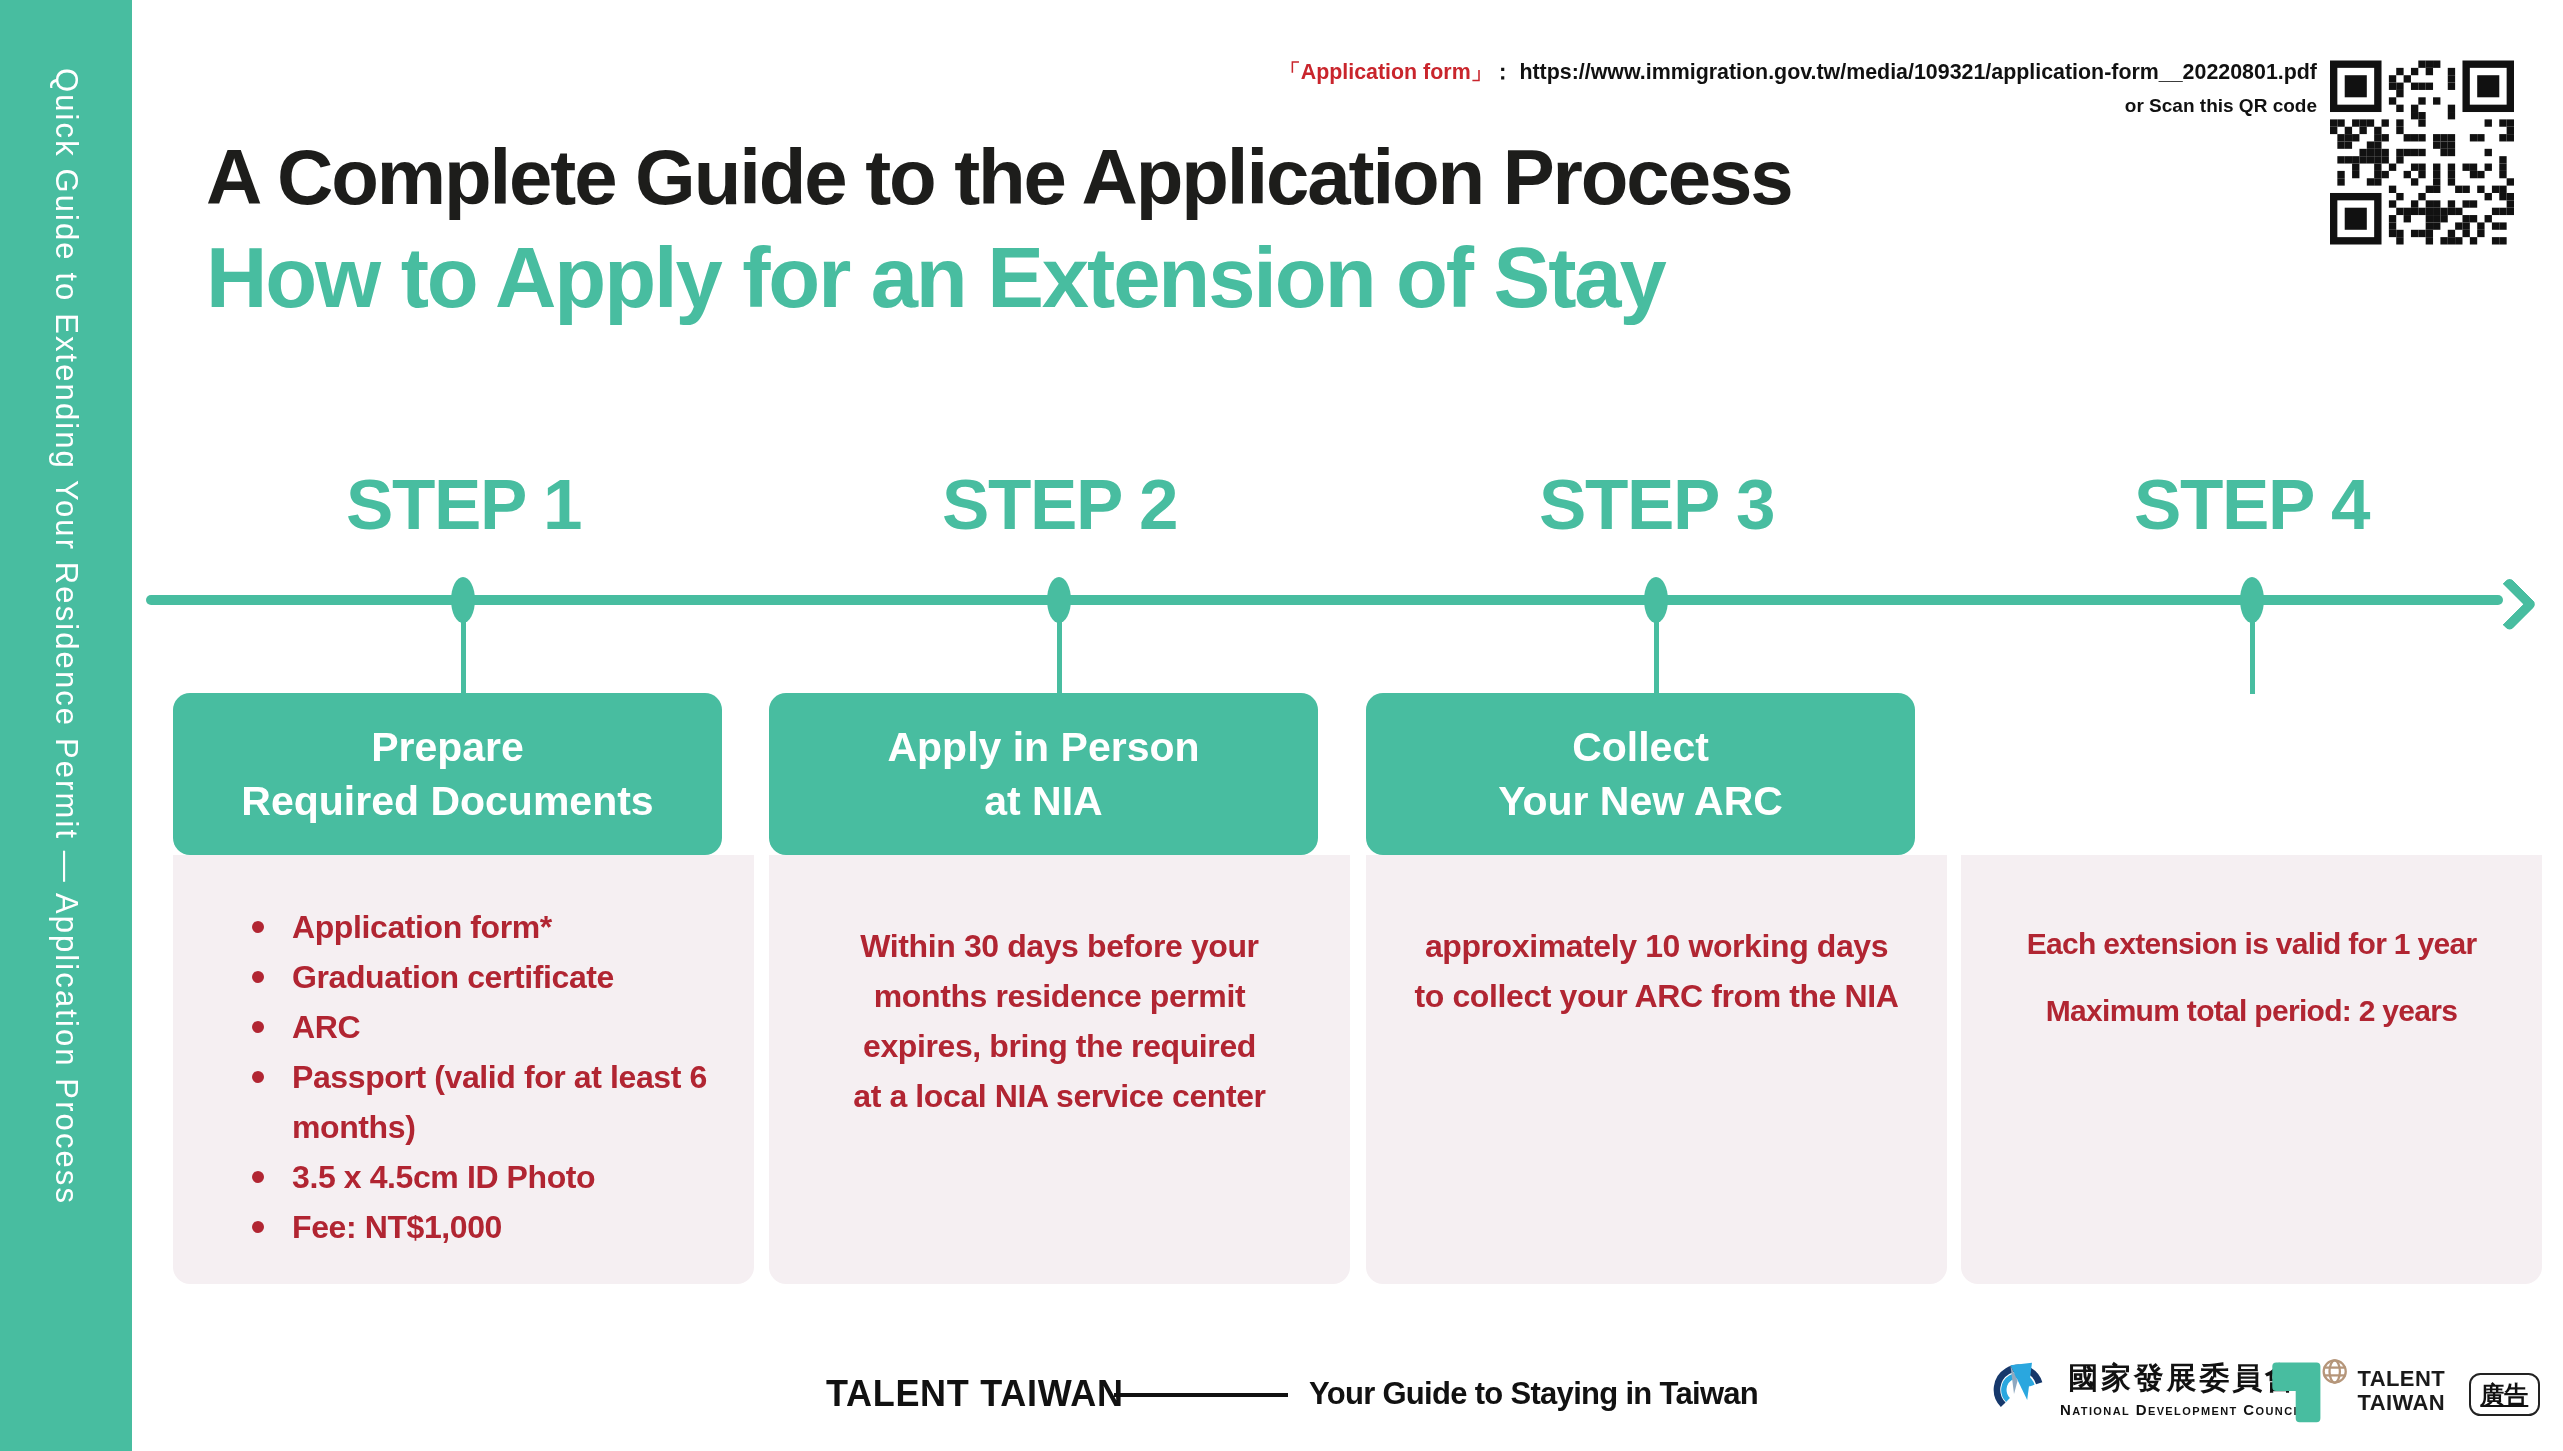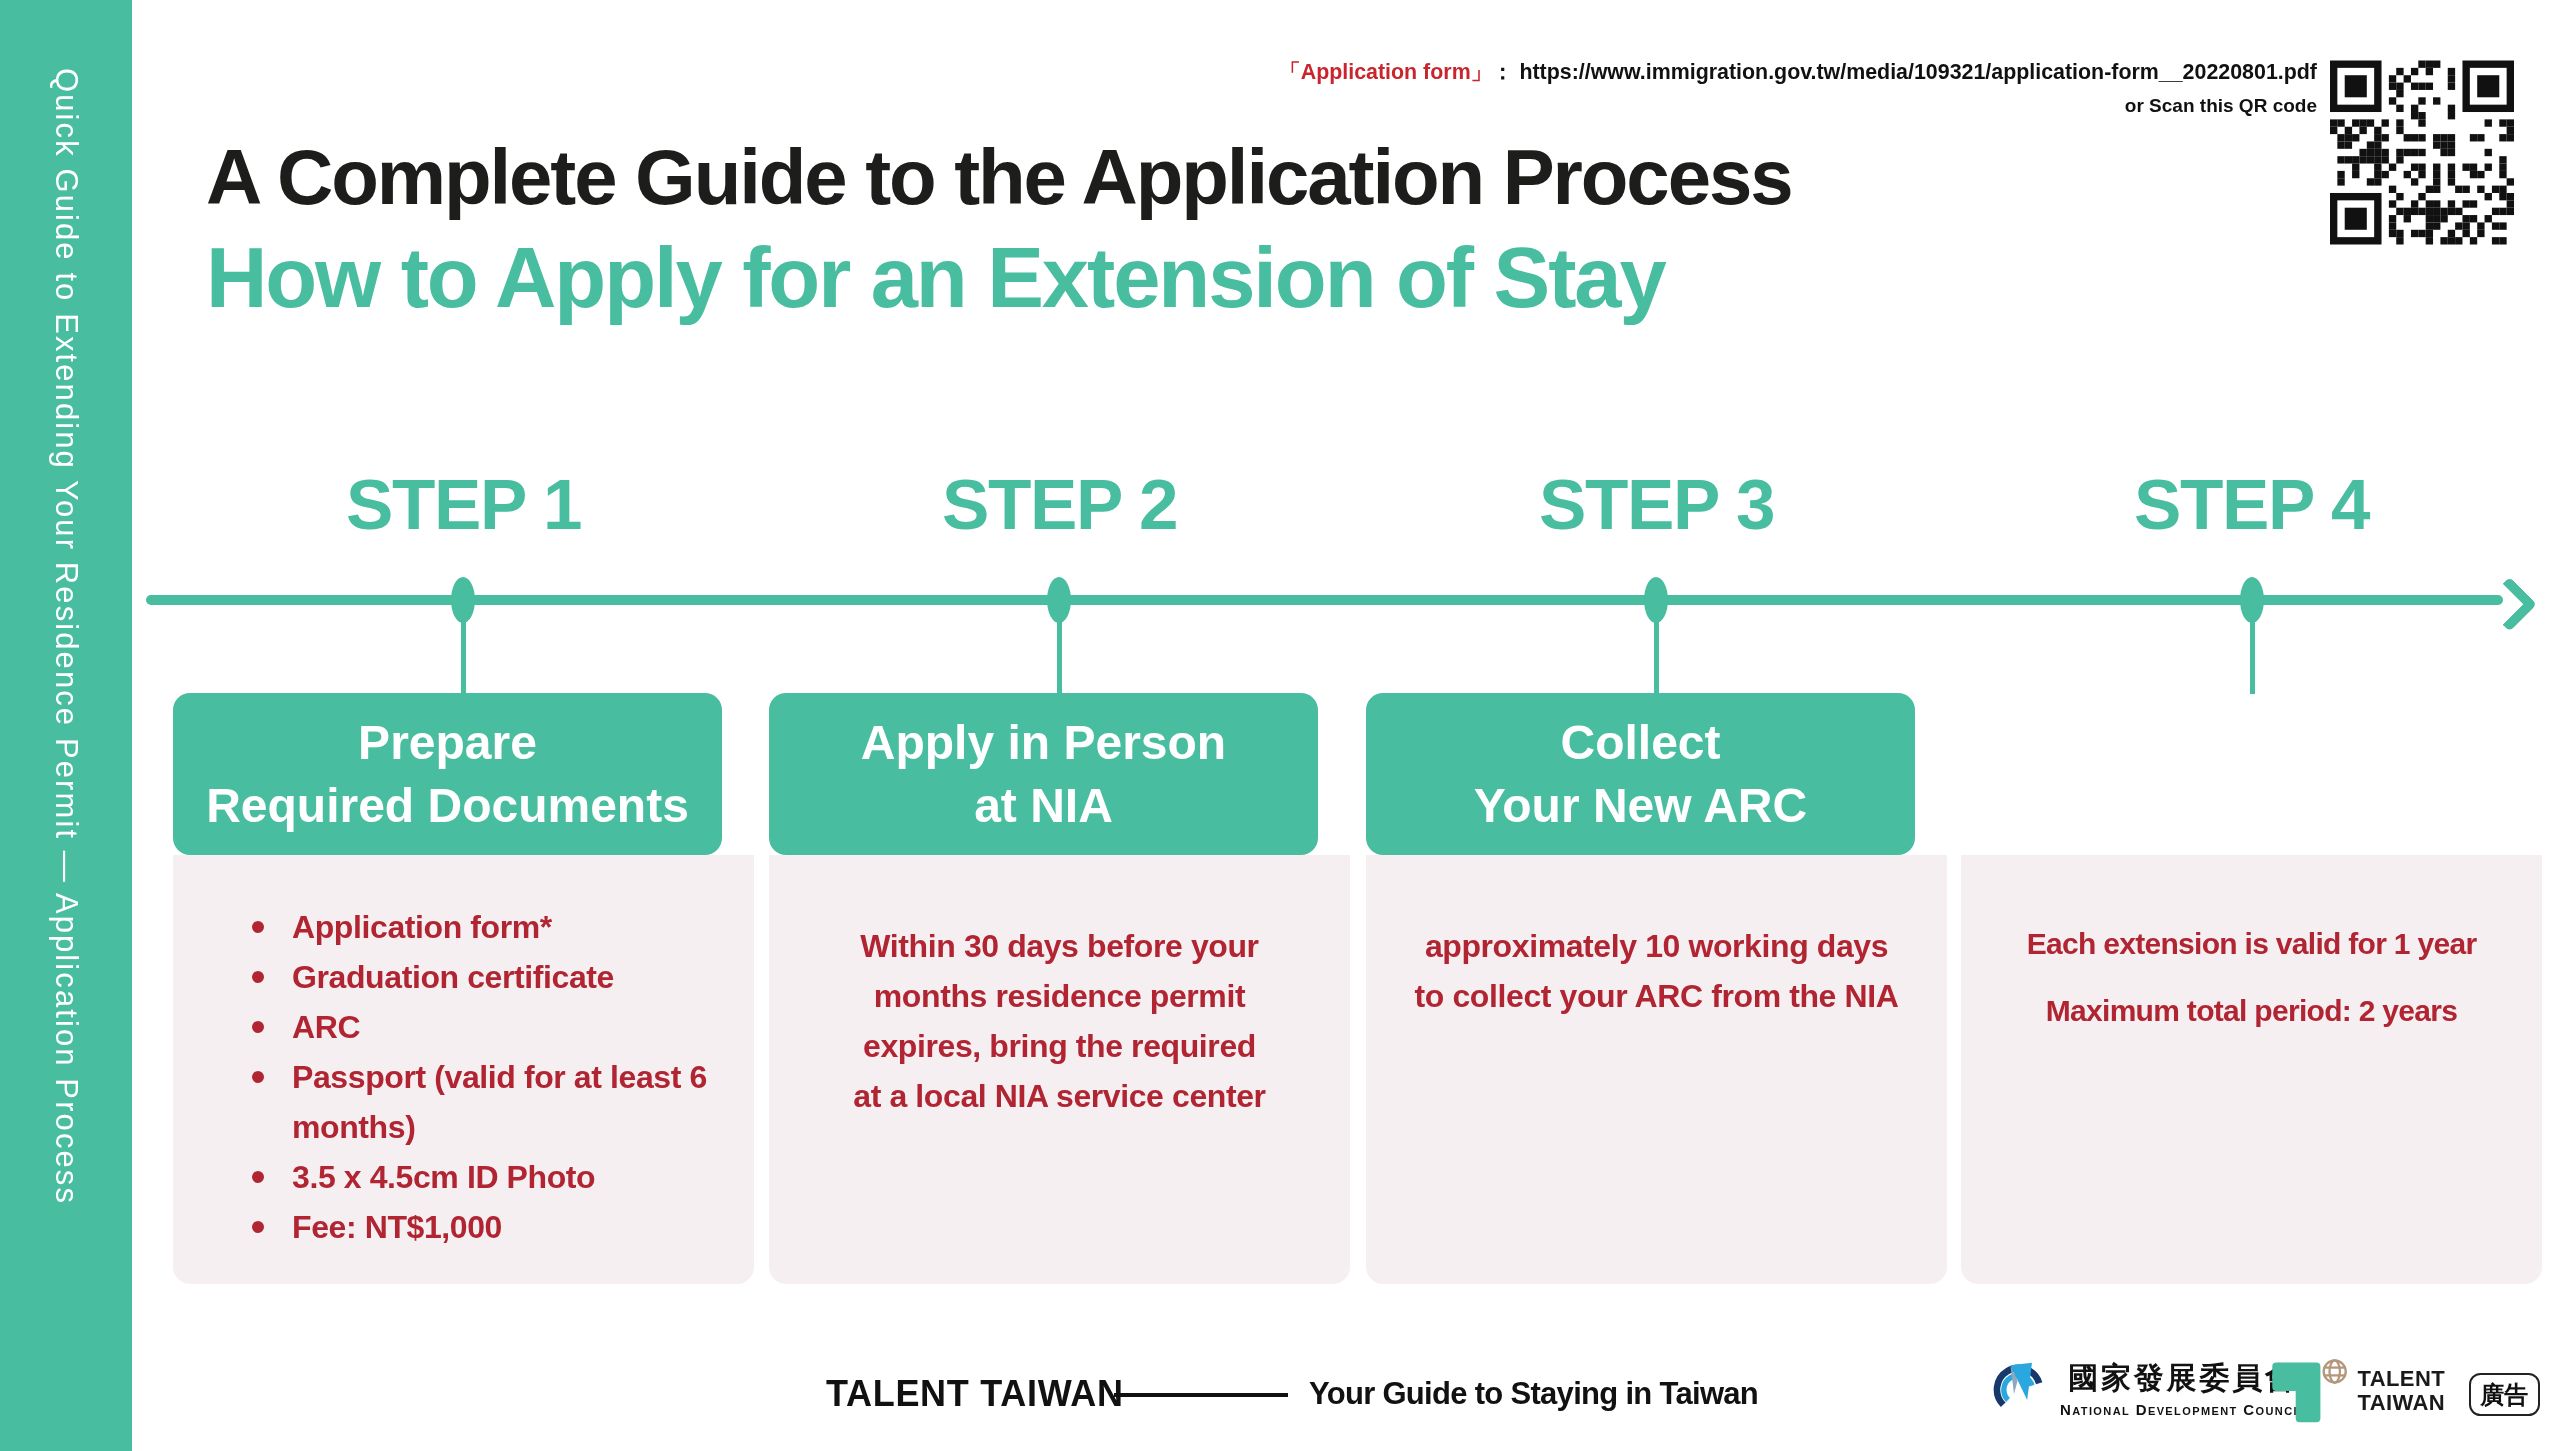--- a/index.html
+++ b/index.html
@@ -33,21 +33,21 @@
   .tl-arrow{position:absolute;left:2490px;top:585px;width:28.5px;height:28.5px;
     border-style:solid;border-color:var(--accent);border-width:0 10px 10px 0;
     border-radius:5.7px;transform:rotate(-45deg);}
   .tl-dot{position:absolute;width:24px;height:46px;border-radius:50%;background:var(--accent);top:577px;}
   .tl-conn{position:absolute;width:5px;height:95px;background:var(--accent);top:599px;}
   .step-label{position:absolute;top:464px;width:581px;text-align:center;
     font-size:71px;font-weight:800;letter-spacing:-1.4px;color:var(--accent);white-space:nowrap;}
   
   .card-head{position:absolute;top:693px;width:549px;height:162px;background:var(--accent);
     border-radius:17px;display:flex;flex-direction:column;align-items:center;justify-content:center;
-    color:#fff;font-size:48px;font-weight:700;line-height:1.32;text-align:center;}
+    color:#fff;font-size:41px;font-weight:700;line-height:1.32;text-align:center;}
   .card-body{position:absolute;top:855px;width:581px;height:429px;background:var(--panel);
     border-radius:0 0 17px 17px;box-sizing:border-box;color:var(--red);font-weight:800;}
   .card-body ul{list-style:none;margin:7px;padding:40px 18.5px 0 68px;}
   .card-body li{position:relative;font-size:32px;line-height:50px;padding-left:44px;letter-spacing:-0.4px;}
   .card-body li::before{content:"";position:absolute;left:4.3px;top:19px;width:12px;height:12px;
     border-radius:50%;background:var(--red);}
   .card-body .lines{padding-top:66px;text-align:center;}
   .card-body .lines div{font-size:32px;line-height:50px;letter-spacing:-0.4px;white-space:nowrap;}
   .card-body .lines.spaced{padding-top:70px;}
   .card-body .lines.spaced div{font-size:30px;line-height:37px;letter-spacing:-0.7px;}
@@ -62,21 +62,21 @@
     letter-spacing:-0.7px;color:#111;white-space:nowrap;}
   .ndc{position:absolute;left:1990px;top:1356px;display:flex;align-items:center;gap:10px;}
   .ndc-txt{display:flex;flex-direction:column;align-items:center;}
   .ndc-cn{font-family:"DejaVu Serif","Liberation Serif",serif;font-size:30px;font-weight:700;
     color:#111;letter-spacing:2.8px;white-space:nowrap;}
   .ndc-en{font-size:15px;font-weight:700;color:#111;font-variant:small-caps;
     letter-spacing:1.4px;white-space:nowrap;margin-top:2.8px;}
   .ttlogo{position:absolute;left:2271px;top:1358px;display:flex;align-items:center;gap:8.5px;}
   .tt-txt{font-size:22px;font-weight:900;color:#1a1a1a;line-height:24px;letter-spacing:0.4px;}
   .ad-badge{position:absolute;left:2469px;top:1373px;border:2.1px solid #222;border-radius:11.4px;
-    padding:3.6px 9.3px;font-size:24px;font-weight:700;color:#111;}
+    padding:3.6px 9.3px;font-size:24px;font-weight:700;color:#111;text-decoration:underline;}
 </style>
 </head>
 <body>
 
 <div id="canvas">
 
   <div class="sidebar">
     <div class="sidebar-text">Quick Guide to Extending Your Residence Permit — Application Process</div>
   </div>
 

